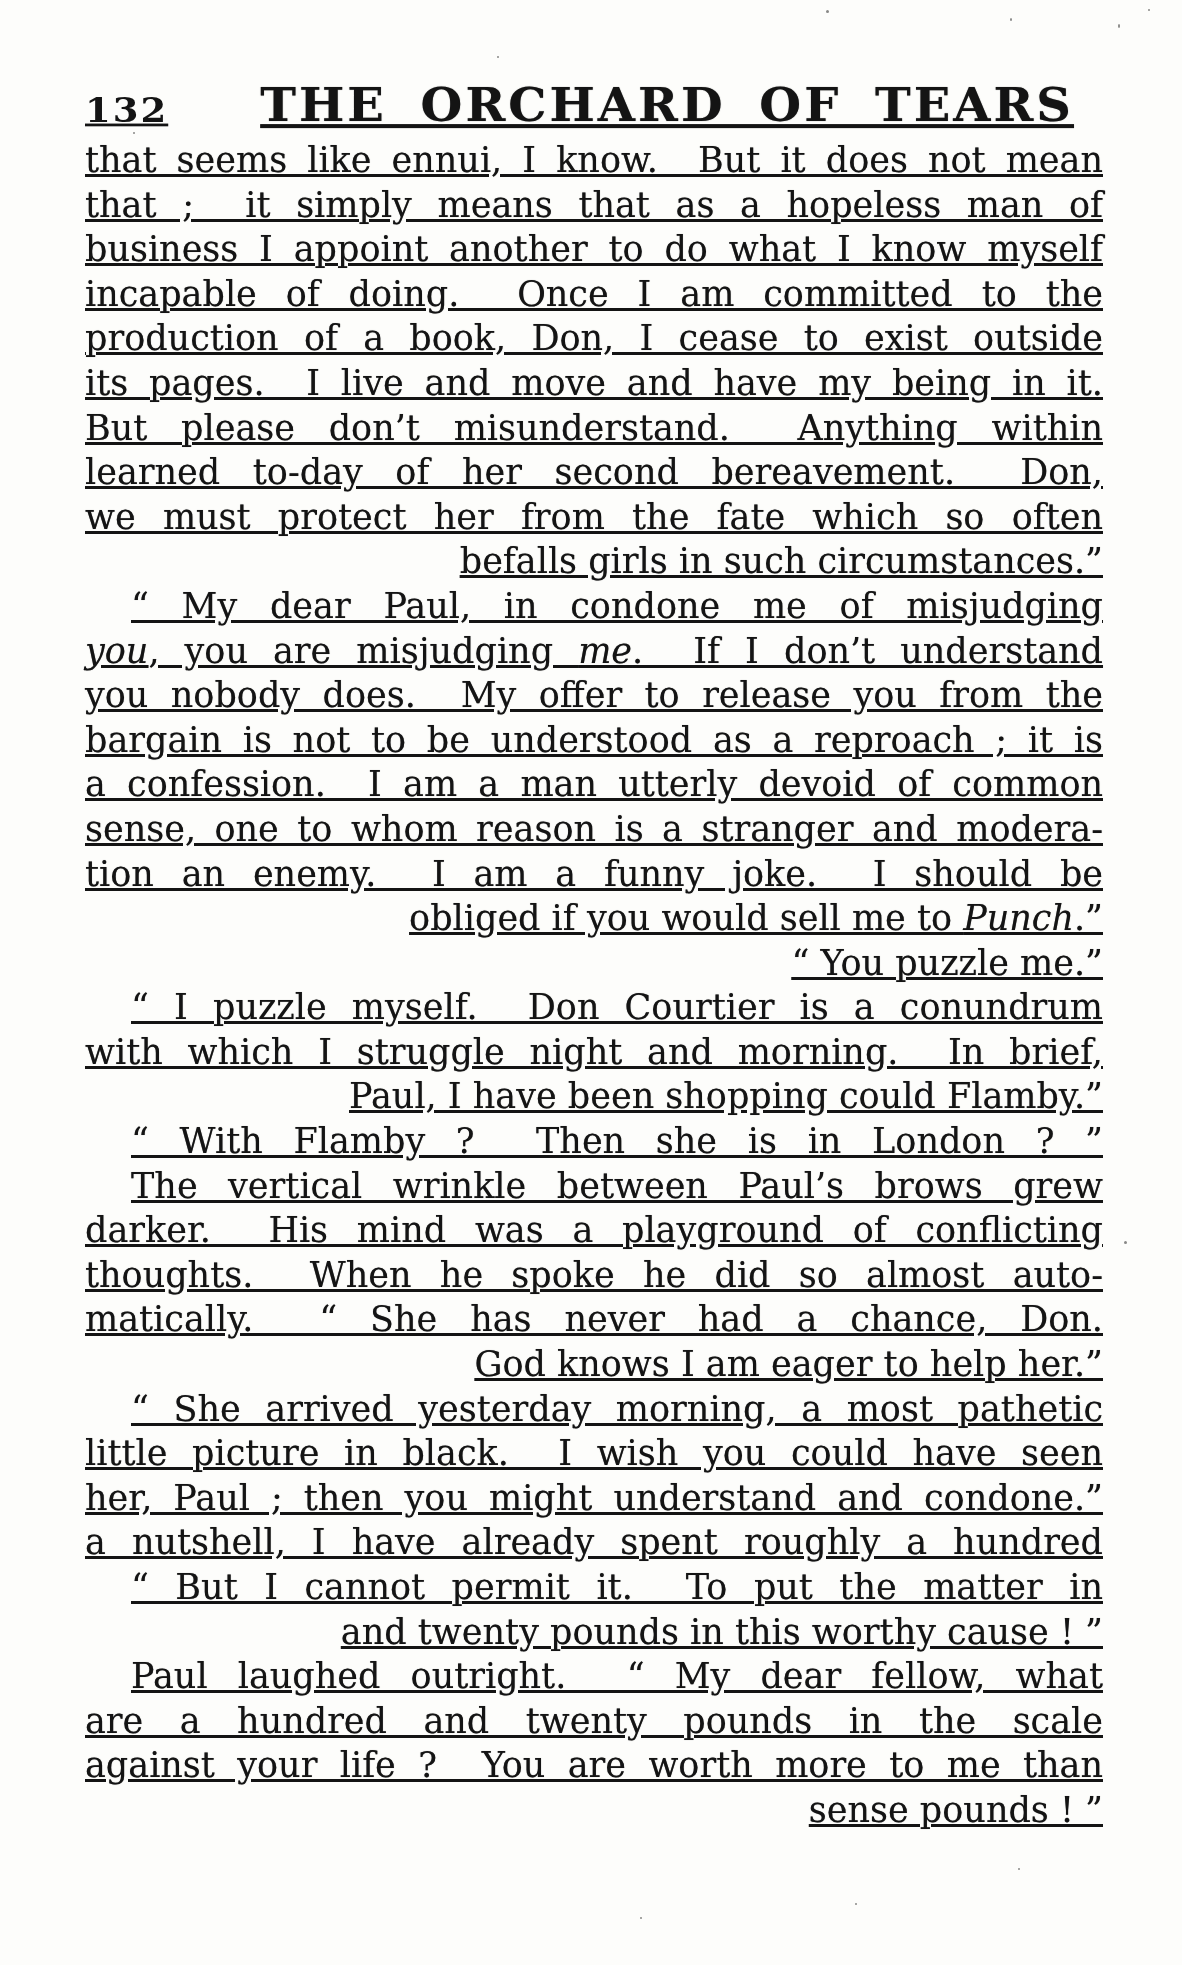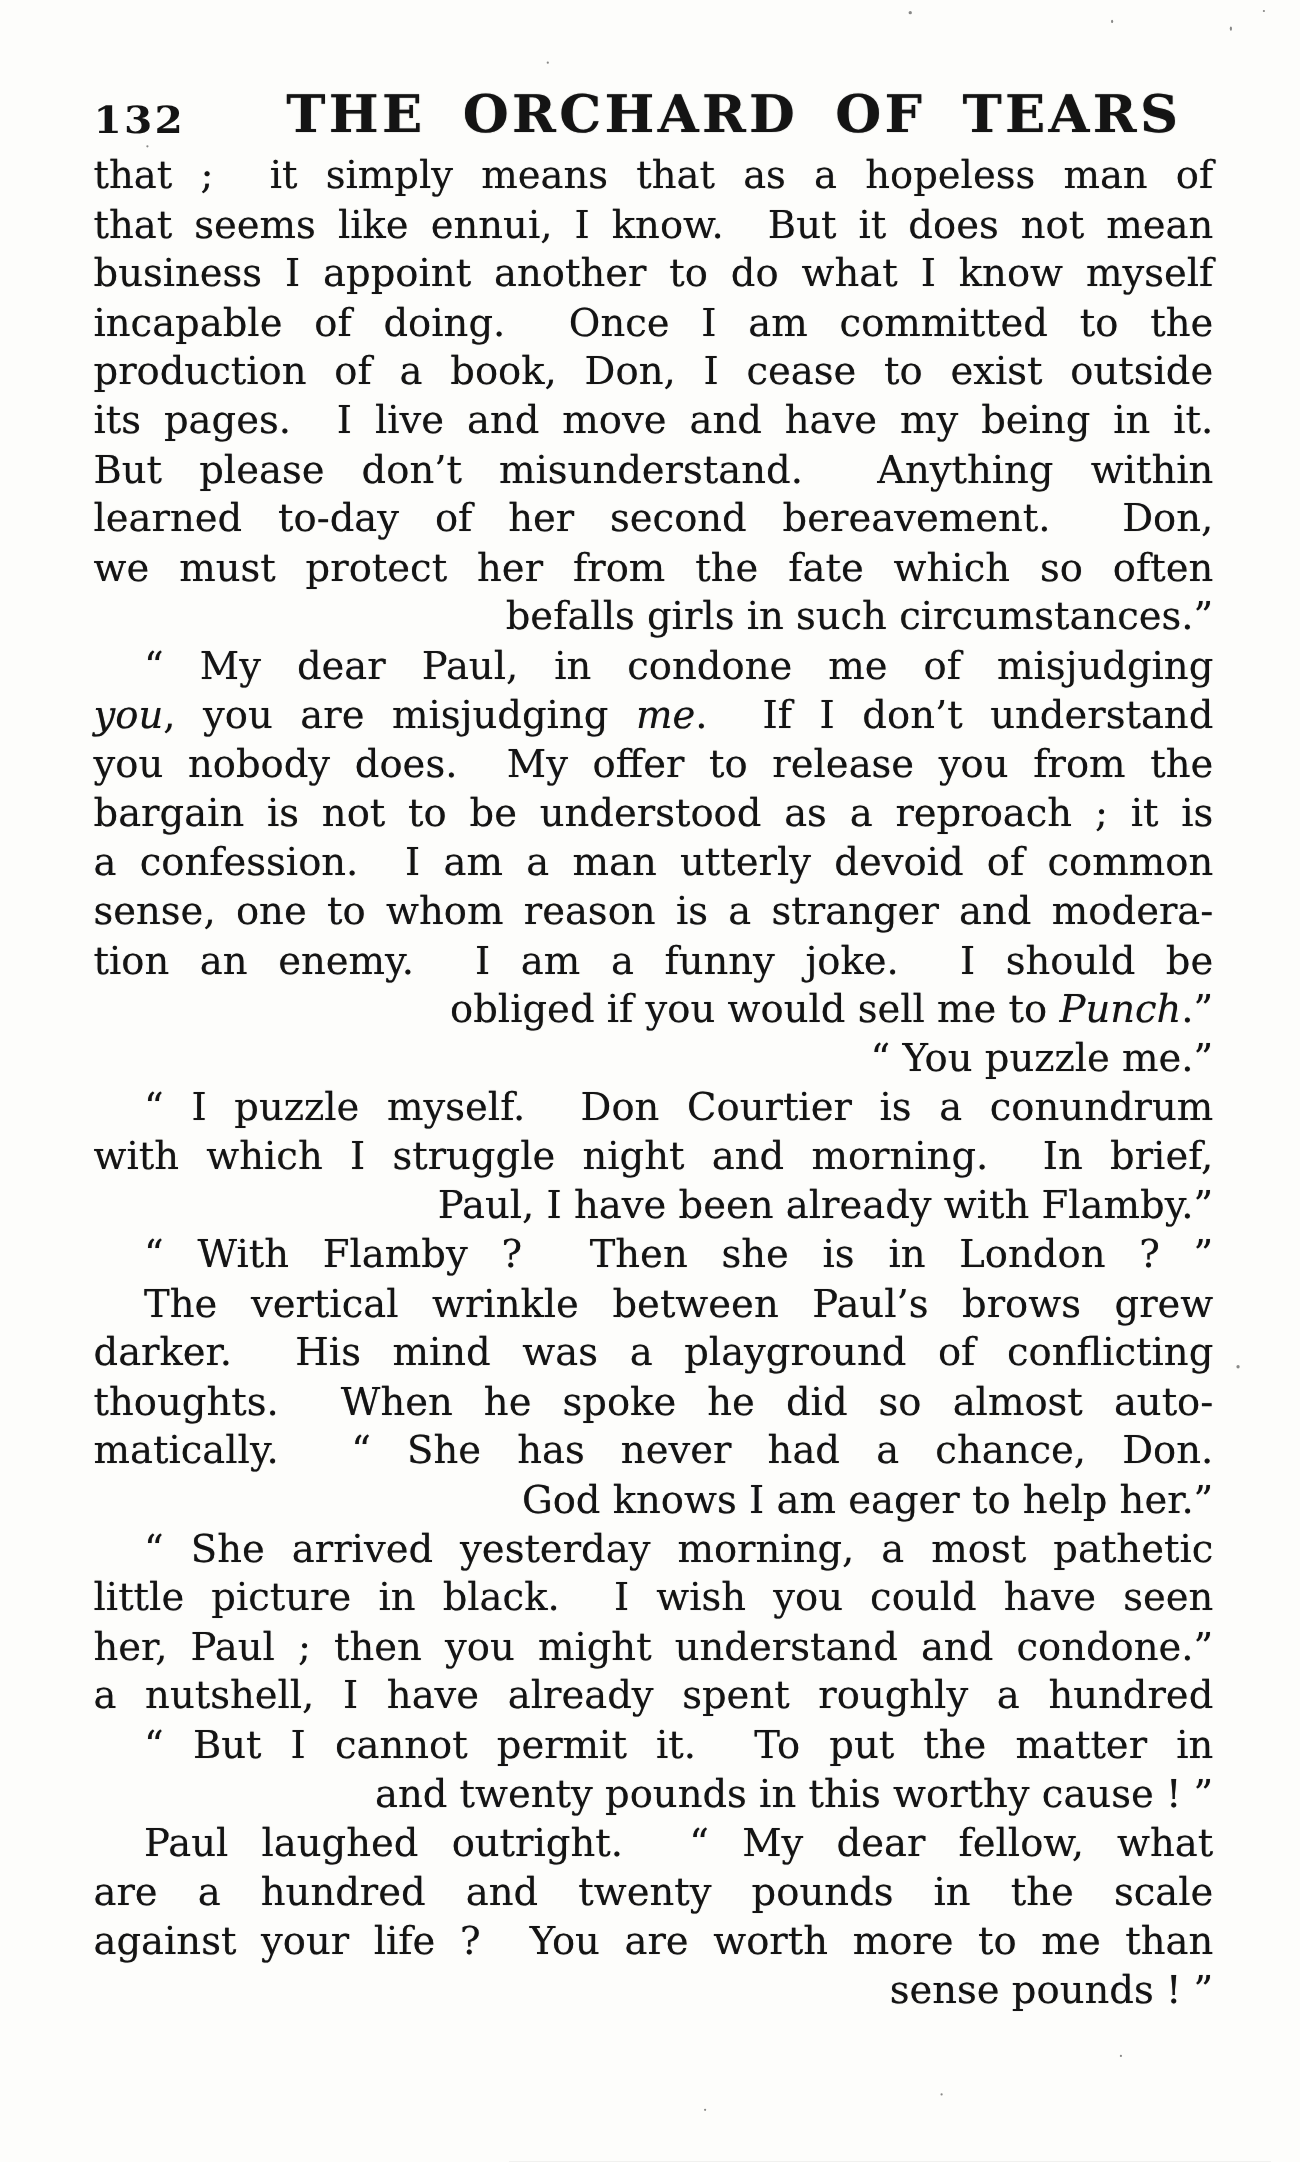--- a/index.html
+++ b/index.html
@@ -15,20 +15,21 @@
     background: #fdfdfb;
     color: #141414;
     font-family: "DejaVu Serif", "Liberation Serif", serif;
     overflow: hidden;
   }
   .content {
     position: absolute;
     left: 85px;
     top: 76px;
     width: 1018px;
+    text-decoration: underline;
   }
   .page-header {
     display: flex;
     align-items: baseline;
     height: 58px;
     margin-bottom: 4px;
     white-space: nowrap;
   }
   .page-number {
     font-size: 37px;
@@ -74,22 +75,22 @@
 
 <div class="scan-page">
 
   <div class="content">
     <div class="page-header">
       <span class="page-number">132</span>
       <span class="page-title">THE ORCHARD OF TEARS</span>
     </div>
     <div class="page-text">
         <div class="paragraph">
+          <div class="line j">that seems like ennui, I know.&nbsp; But it does not mean</div>
           <div class="line j">that ;&nbsp; it simply means that as a hopeless man of</div>
-          <div class="line j">that seems like ennui, I know.&nbsp; But it does not mean</div>
           <div class="line j">business I appoint another to do what I know myself</div>
           <div class="line j">incapable of doing.&nbsp; Once I am committed to the</div>
           <div class="line j">production of a book, Don, I cease to exist outside</div>
           <div class="line j">its pages.&nbsp; I live and move and have my being in it.</div>
           <div class="line j">But please don’t misunderstand.&nbsp; Anything within</div>
           <div class="line j">learned to-day of her second bereavement.&nbsp; Don,</div>
           <div class="line j">we must protect her from the fate which so often</div>
           <div class="line">befalls girls in such circumstances.”</div>
         </div>
         <div class="paragraph">
@@ -101,21 +102,21 @@
           <div class="line j">sense, one to whom reason is a stranger and modera-</div>
           <div class="line j">tion an enemy.&nbsp; I am a funny joke.&nbsp; I should be</div>
           <div class="line">obliged if you would sell me to <i>Punch</i>.”</div>
         </div>
         <div class="paragraph">
           <div class="line ind">“ You puzzle me.”</div>
         </div>
         <div class="paragraph">
           <div class="line j ind">“ I puzzle myself.&nbsp; Don Courtier is a conundrum</div>
           <div class="line j">with which I struggle night and morning.&nbsp; In brief,</div>
-          <div class="line">Paul, I have been already with Flamby.”</div>
+          <div class="line">Paul, I have been shopping could Flamby.”</div>
         </div>
         <div class="paragraph">
           <div class="line j ind">“ With Flamby ?&nbsp; Then she is in London ? ”</div>
         </div>
         <div class="paragraph">
           <div class="line j ind">The vertical wrinkle between Paul’s brows grew</div>
           <div class="line j">darker.&nbsp; His mind was a playground of conflicting</div>
           <div class="line j">thoughts.&nbsp; When he spoke he did so almost auto-</div>
           <div class="line j">matically.&nbsp; “ She has never had a chance, Don.</div>
           <div class="line">God knows I am eager to help her.”</div>

